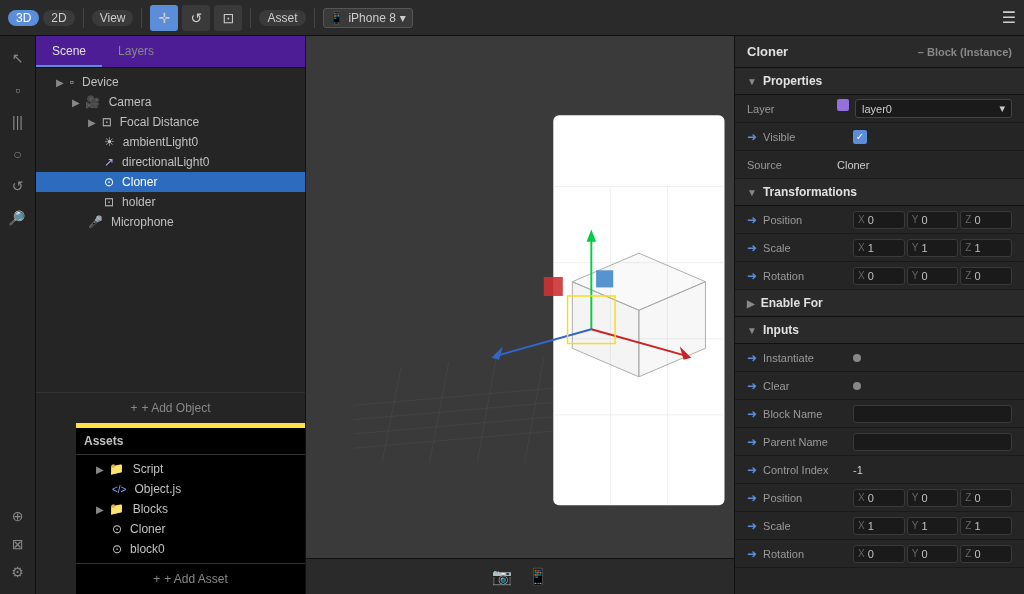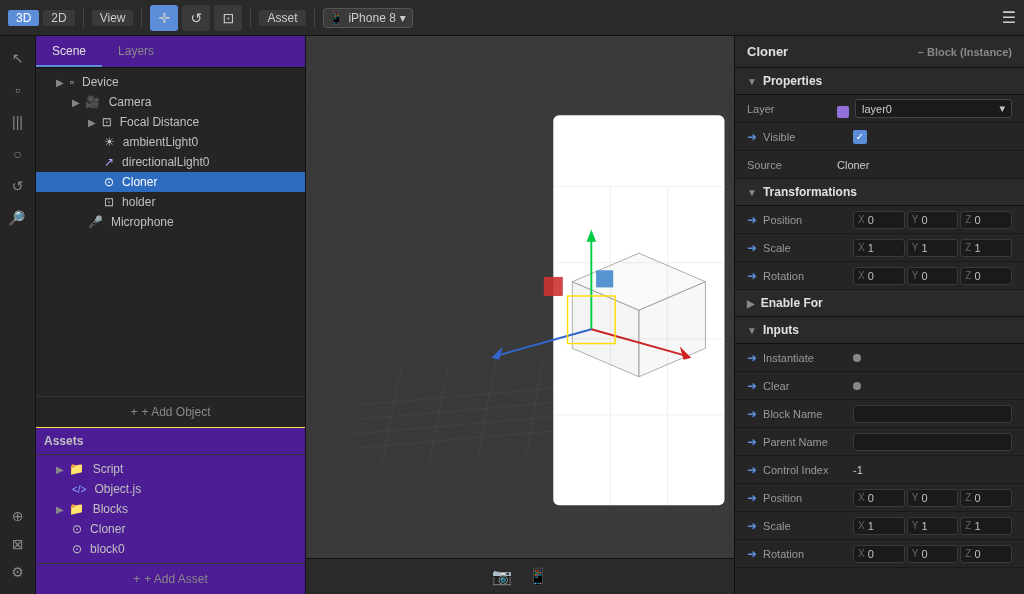--- a/index.html
+++ b/index.html
@@ -27,21 +27,21 @@
       flex-shrink: 0;
     }
     .top-bar-left {
       display: flex; align-items: center; gap: 4px;
     }
     .view-btn {
       background: #3a3a3a;
       border: none;
       color: #ccc;
       padding: 1px 8px;
-      border-radius: 2px;
+      border-radius: 9px;
       cursor: pointer;
       font-size: 12px;
     }
     .view-btn.active {
       background: #5b8dd9;
       color: white;
     }
     .icon-btn {
       background: #3a3a3a;
       border: none;
@@ -162,22 +162,23 @@
       gap: 4px;
       padding: 8px;
       color: #888;
       cursor: pointer;
       border-top: 1px solid #333;
       font-size: 12px;
     }
 
     
     .assets-panel {
-      border-top: 1px solid #fde047;
-      background: #4c1d95;
+      border-top: 5px solid #fde047;
+      background: #000000;
+      margin-left: 40px;
     }
     .assets-header {
       padding: 6px 8px;
       font-size: 12px;
       font-weight: bold;
       color: #c0c0c0;
       border-bottom: 1px solid #333;
     }
     .assets-tree {
       padding: 4px 0;
@@ -289,21 +290,21 @@
     .prop-value {
       flex: 1;
       display: flex;
       align-items: center;
       gap: 4px;
     }
 
     
     .layer-select {
       display: flex;
-      align-items: flex-end;
+      align-items: flex-start;
       gap: 6px;
       flex: 1;
     }
     .layer-dot {
       width: 12px; height: 12px;
       background: #9370db;
       border-radius: 2px;
       flex-shrink: 0;
     }
     .layer-dropdown {

